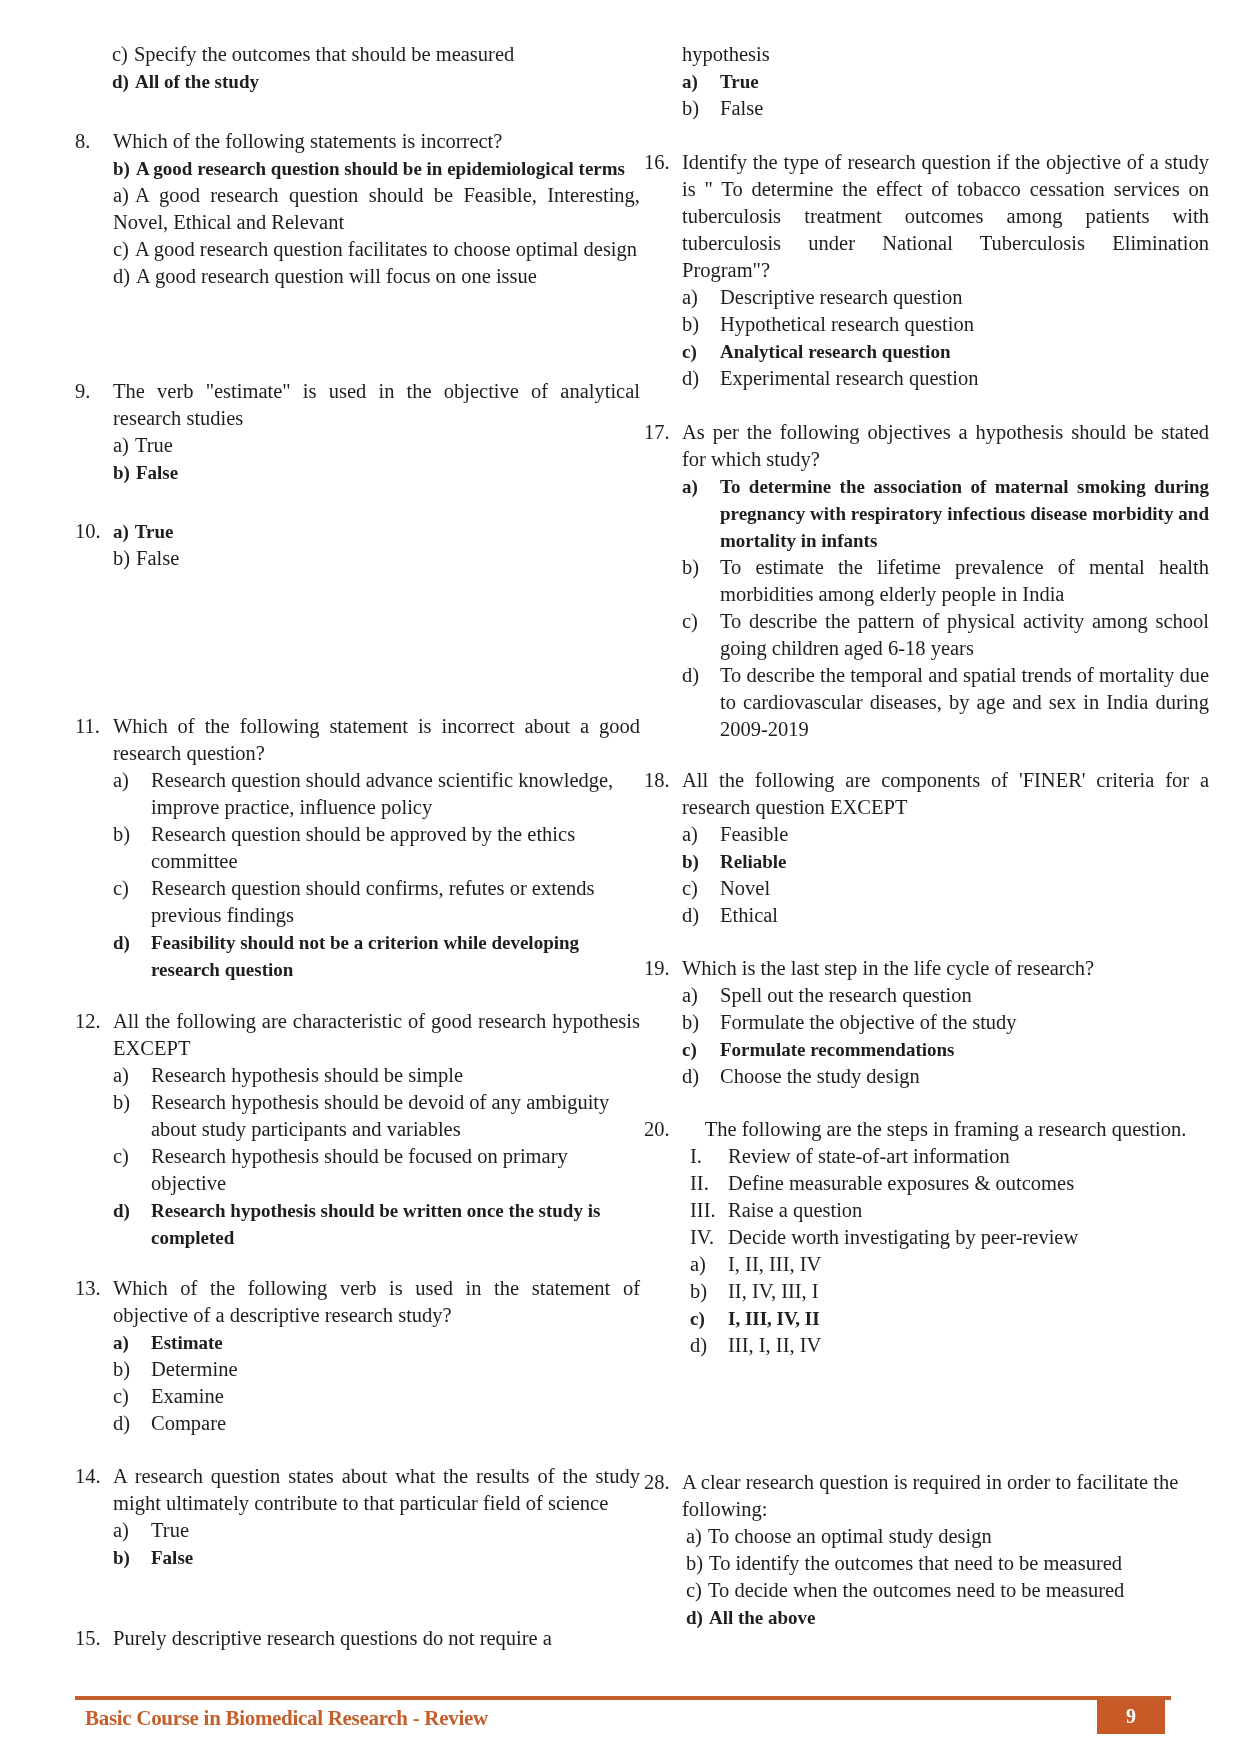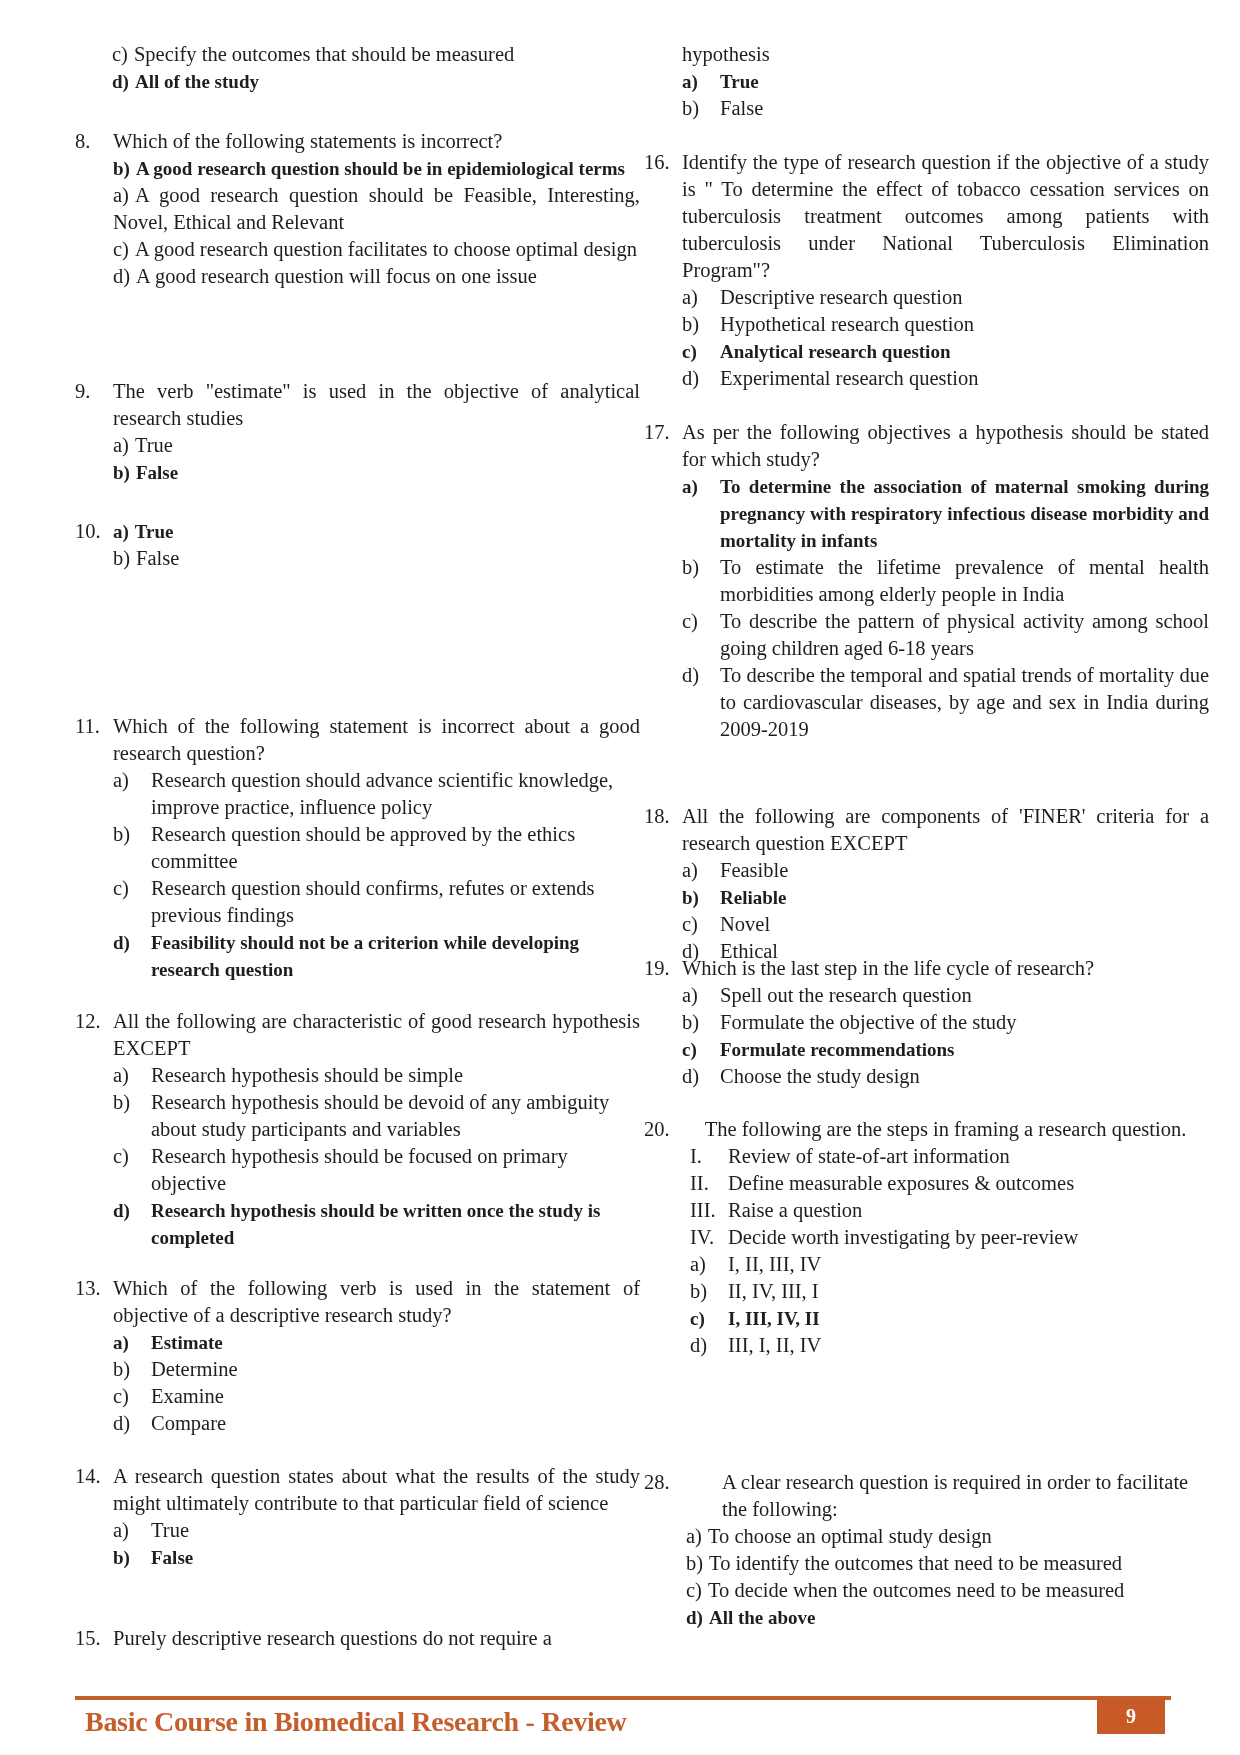--- a/index.html
+++ b/index.html
@@ -16,21 +16,21 @@
   .opt.inline { padding-left:0; }
   .opt.inline .lbl { position:static; margin-right:6px; }
   .opt.tight { padding-left:0; }
   .bold { font-weight:bold; font-size:19px; }
   .roman { padding-left:46px; }
   .roman .lbl { left:8px; }
   .roman-opt { padding-left:46px; }
   .roman-opt .lbl { left:8px; }
   .block { position:absolute; }
   .footer-rule { position:absolute; left:75px; top:1696px; width:1096px; height:4px; background:#c45f2c; }
-  .footer-title { position:absolute; left:85px; top:1706px; font-size:28px; font-weight:bold; color:#c45f2c; letter-spacing:-0.3px; }
+  .footer-title { position:absolute; left:85px; top:1706px; font-size:21px; font-weight:bold; color:#c45f2c; letter-spacing:-0.3px; }
   .footer-page { position:absolute; left:1097px; top:1700px; width:68px; height:34px; background:#c75a26; color:#fff;
                  font-weight:bold; font-size:20px; text-align:center; line-height:32px; }
 </style>
 </head>
 <body>
 
 <div class="col col-left">
 
   <div class="block" style="top:41px; left:37px; width:490px;">
     <div class="opt inline"><span class="lbl">c)</span><span>Specify the outcomes that should be measured</span></div>
@@ -118,21 +118,21 @@
 
   <div class="block q" style="top:419px; left:0; width:527px;">
     <span class="num">17.</span>
     <div class="stem">As per the following objectives a hypothesis should be stated for which study?</div>
     <div class="opt bold" style="text-align:justify;"><span class="lbl">a)</span><span>To determine the association of maternal smoking during pregnancy with respiratory infectious disease morbidity and mortality in infants</span></div>
     <div class="opt" style="text-align:justify;"><span class="lbl">b)</span><span>To estimate the lifetime prevalence of mental health morbidities among elderly people in India</span></div>
     <div class="opt" style="text-align:justify;"><span class="lbl">c)</span><span>To describe the pattern of physical activity among school going children aged 6-18 years</span></div>
     <div class="opt" style="text-align:justify;"><span class="lbl">d)</span><span>To describe the temporal and spatial trends of mortality due to cardiovascular diseases, by age and sex in India during 2009-2019</span></div>
   </div>
 
-  <div class="block q" style="top:767px; left:0; width:527px;margin-top:36px;">
+  <div class="block q" style="top:767px; left:0; width:527px;">
     <span class="num">18.</span>
     <div class="stem">All the following are components of 'FINER' criteria for a research question EXCEPT</div>
     <div class="opt"><span class="lbl">a)</span><span>Feasible</span></div>
     <div class="opt bold"><span class="lbl">b)</span><span>Reliable</span></div>
     <div class="opt"><span class="lbl">c)</span><span>Novel</span></div>
     <div class="opt"><span class="lbl">d)</span><span>Ethical</span></div>
   </div>
 
   <div class="block q" style="top:955px; left:0; width:527px;">
     <span class="num">19.</span>
@@ -151,21 +151,21 @@
     <div class="opt roman"><span class="lbl">III.</span><span>Raise a question</span></div>
     <div class="opt roman"><span class="lbl">IV.</span><span>Decide worth investigating by peer-review</span></div>
     <div class="opt roman-opt"><span class="lbl">a)</span><span>I, II, III, IV</span></div>
     <div class="opt roman-opt"><span class="lbl">b)</span><span>II, IV, III, I</span></div>
     <div class="opt roman-opt bold"><span class="lbl">c)</span><span>I, III, IV, II</span></div>
     <div class="opt roman-opt"><span class="lbl">d)</span><span>III, I, II, IV</span></div>
   </div>
 
   <div class="block q" style="top:1469px; left:0; width:527px;">
     <span class="num">28.</span>
-    <div class="stem" style="text-align:left;margin-left:40px;">A clear research question is required in order to facilitate the following:</div>
+    <div class="stem" style="text-align:left;">A clear research question is required in order to facilitate the following:</div>
     <div class="opt inline" style="padding-left:4px;"><span class="lbl">a)</span><span>To choose an optimal study design</span></div>
     <div class="opt inline" style="padding-left:4px;"><span class="lbl">b)</span><span>To identify the outcomes that need to be measured</span></div>
     <div class="opt inline" style="padding-left:4px;"><span class="lbl">c)</span><span>To decide when the outcomes need to be measured</span></div>
     <div class="opt inline bold" style="padding-left:4px;"><span class="lbl">d)</span><span>All the above</span></div>
   </div>
 </div>
 
 <div class="footer-rule"></div>
 <div class="footer-title">Basic Course in Biomedical Research - Review</div>
 <div class="footer-page">9</div>

